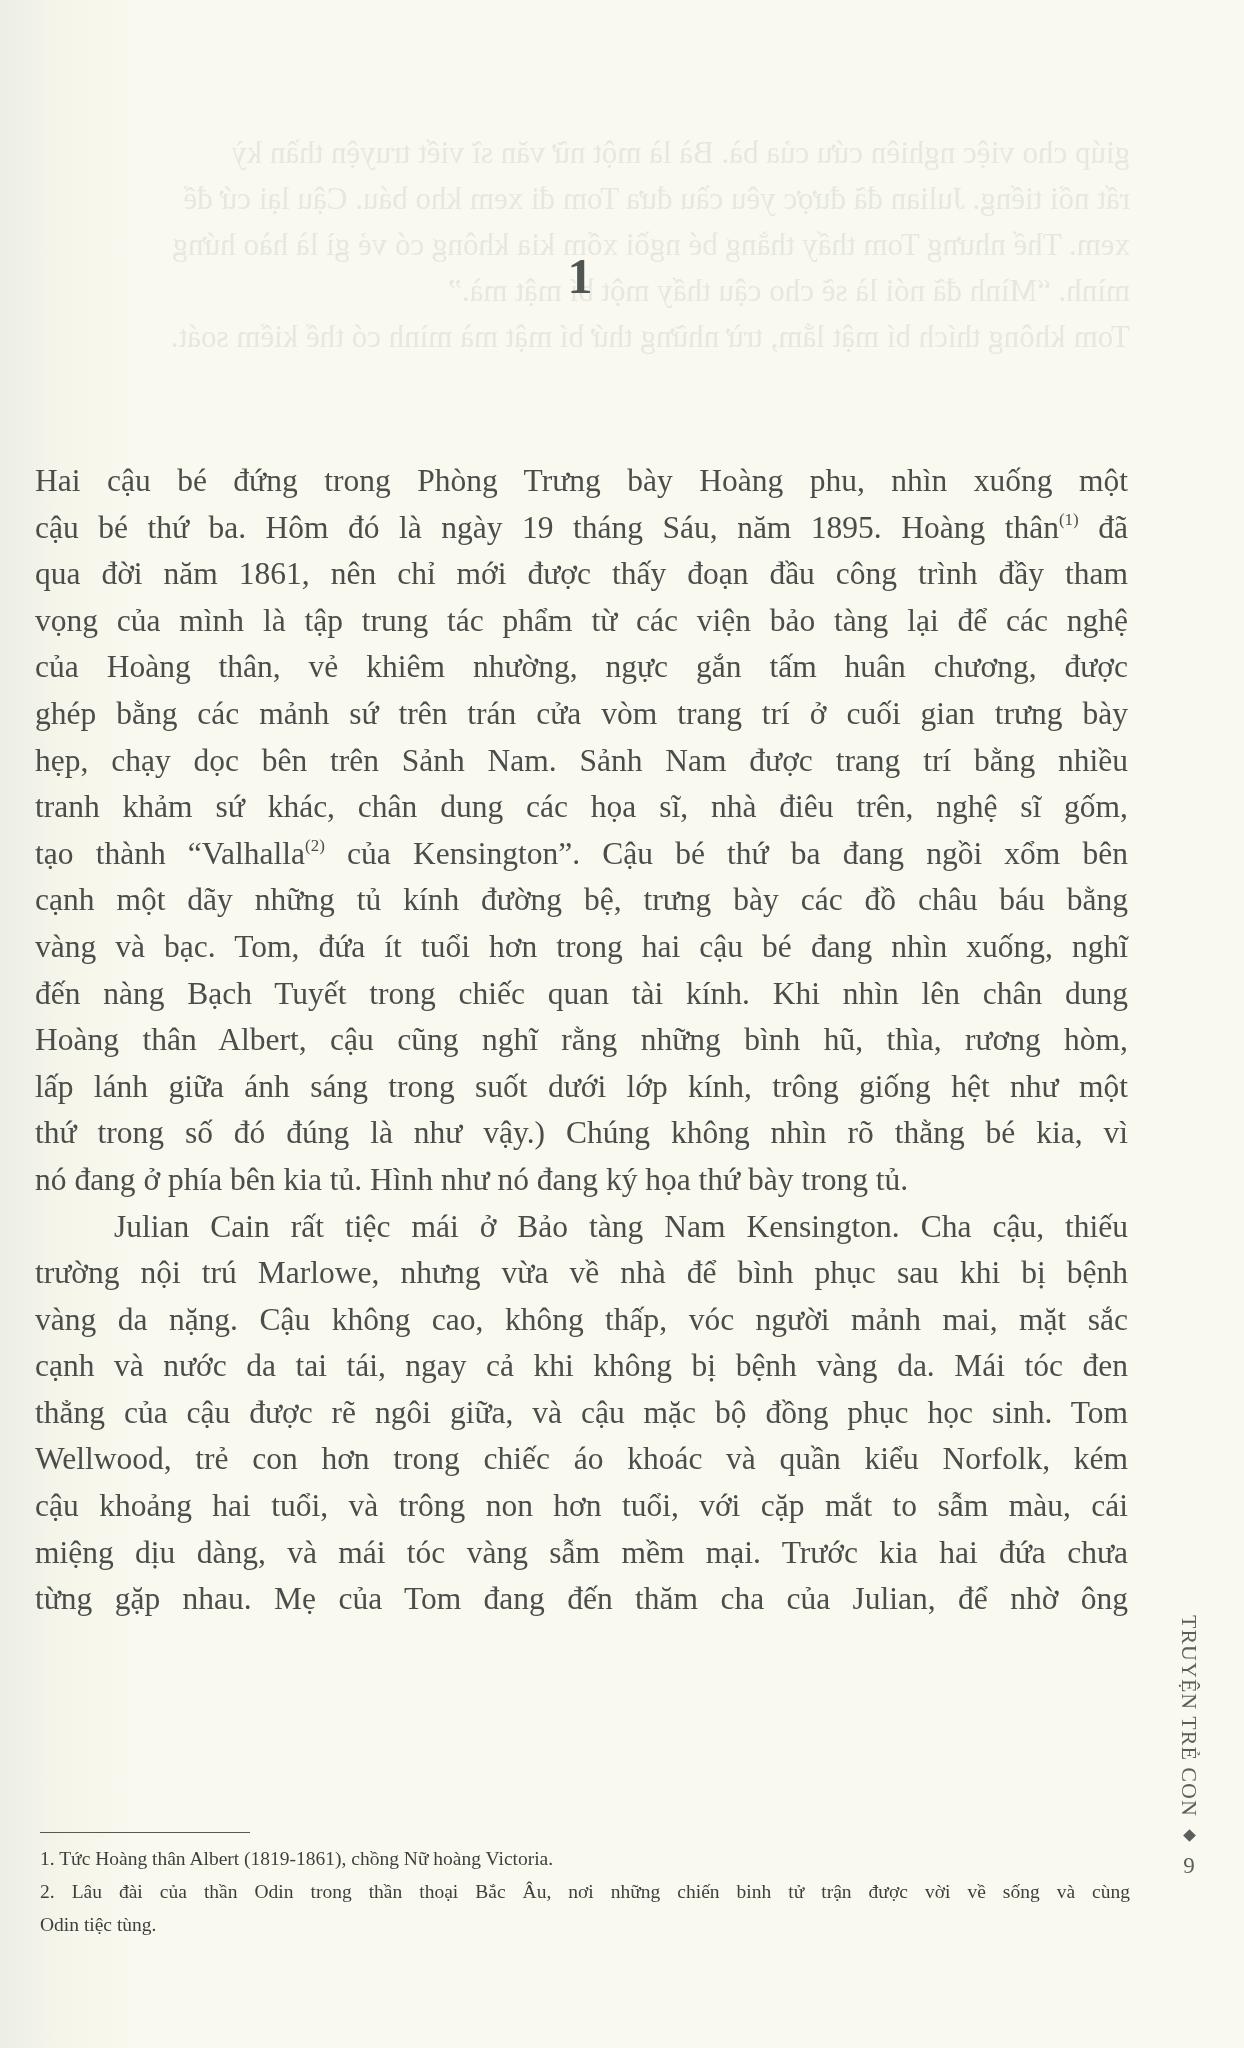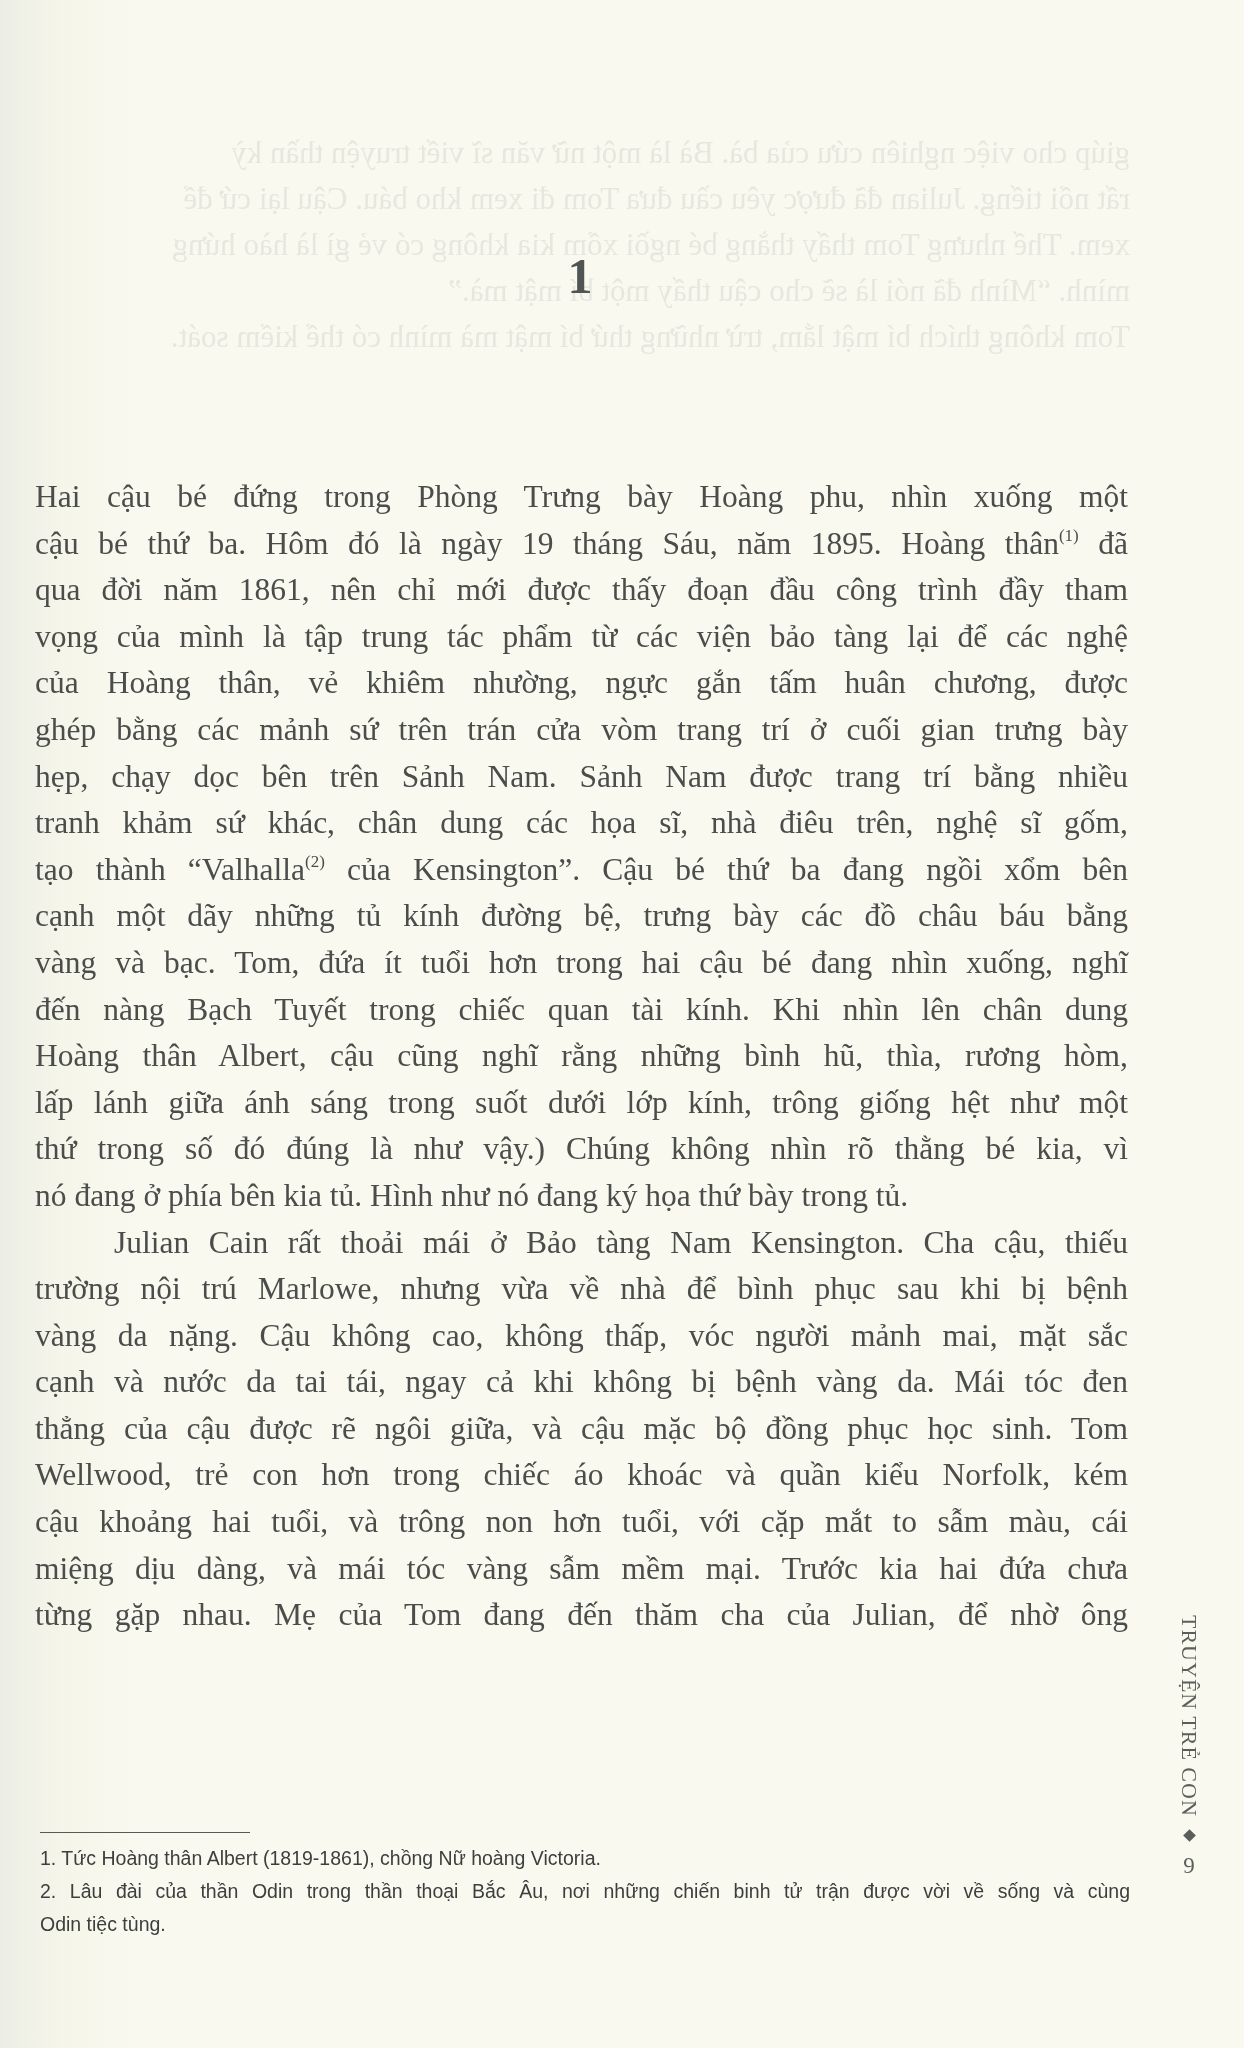--- a/index.html
+++ b/index.html
@@ -36,21 +36,21 @@
       width: 1160px;
       text-align: center;
       font-size: 50px;
       line-height: 56px;
       color: #4f5552;
       font-weight: bold;
       font-family: "Liberation Serif", "DejaVu Serif", serif;
     }
     .body-text {
       position: absolute;
-      top: 474px;
+      top: 458px;
       left: 35px;
       width: 1093px;
     }
     .line {
       display: block;
       height: 46.6px;
       line-height: 46.6px;
       font-size: 31.5px;
       text-align: justify;
       text-align-last: justify;
@@ -75,21 +75,21 @@
       left: 40px;
       width: 210px;
       height: 0;
       border-top: 1.5px solid #555a57;
     }
     .footnotes {
       position: absolute;
       top: 1842px;
       left: 40px;
       width: 1090px;
-      font-family: Liberation Sans, sans-serif;
+      font-family: Liberation Serif, serif;
       font-size: 19.5px;
       color: #3c3f3d;
     }
     .fn-line {
       display: block;
       height: 33px;
       line-height: 33px;
       white-space: nowrap;
     }
     .fn-line.justify {
@@ -154,21 +154,21 @@
     <span class="line"><span class="seg">tạo thành “Valhalla</span><sup class="fn">(2)</sup><span class="seg"> của Kensington”. Cậu bé thứ ba đang ngồi xổm bên</span></span>
     <span class="line">cạnh một dãy những tủ kính đường bệ, trưng bày các đồ châu báu bằng</span>
     <span class="line">vàng và bạc. Tom, đứa ít tuổi hơn trong hai cậu bé đang nhìn xuống, nghĩ</span>
     <span class="line">đến nàng Bạch Tuyết trong chiếc quan tài kính. Khi nhìn lên chân dung</span>
     <span class="line">Hoàng thân Albert, cậu cũng nghĩ rằng những bình hũ, thìa, rương hòm,</span>
     <span class="line">lấp lánh giữa ánh sáng trong suốt dưới lớp kính, trông giống hệt như một</span>
     <span class="line">thứ trong số đó đúng là như vậy.) Chúng không nhìn rõ thằng bé kia, vì</span>
     <span class="line last">nó đang ở phía bên kia tủ. Hình như nó đang ký họa thứ bày trong tủ.</span>
   </div>
   <div>
-    <span class="line indent">Julian Cain rất thoải mái ở Bảo tàng Nam Kensington. Cha cậu, thiếu</span>
+    <span class="line indent">Julian Cain rất tiệc mái ở Bảo tàng Nam Kensington. Cha cậu, thiếu</span>
     <span class="line">trường nội trú Marlowe, nhưng vừa về nhà để bình phục sau khi bị bệnh</span>
     <span class="line">vàng da nặng. Cậu không cao, không thấp, vóc người mảnh mai, mặt sắc</span>
     <span class="line">cạnh và nước da tai tái, ngay cả khi không bị bệnh vàng da. Mái tóc đen</span>
     <span class="line">thẳng của cậu được rẽ ngôi giữa, và cậu mặc bộ đồng phục học sinh. Tom</span>
     <span class="line">Wellwood, trẻ con hơn trong chiếc áo khoác và quần kiểu Norfolk, kém</span>
     <span class="line">cậu khoảng hai tuổi, và trông non hơn tuổi, với cặp mắt to sẫm màu, cái</span>
     <span class="line">miệng dịu dàng, và mái tóc vàng sẫm mềm mại. Trước kia hai đứa chưa</span>
     <span class="line">từng gặp nhau. Mẹ của Tom đang đến thăm cha của Julian, để nhờ ông</span>
   </div>
 </div>

